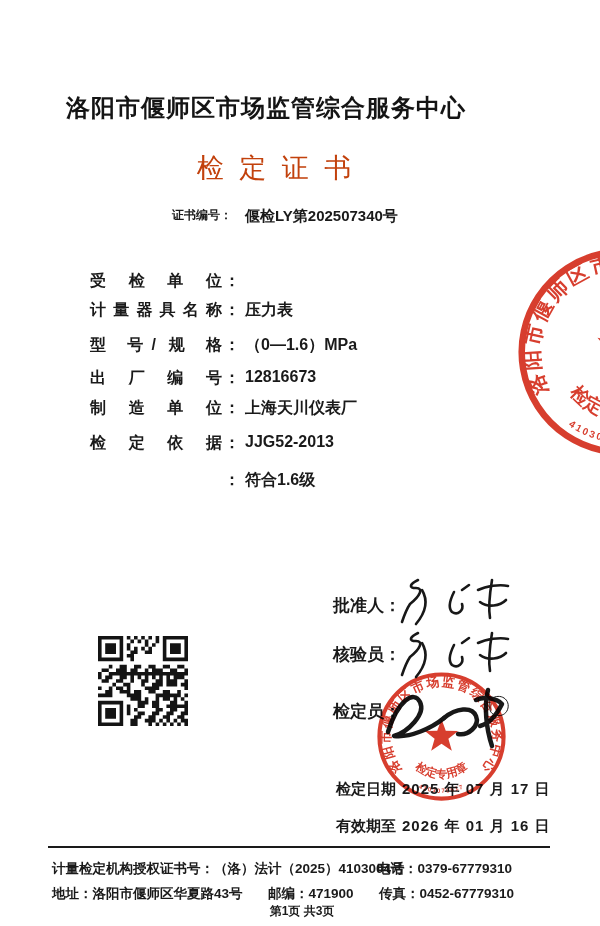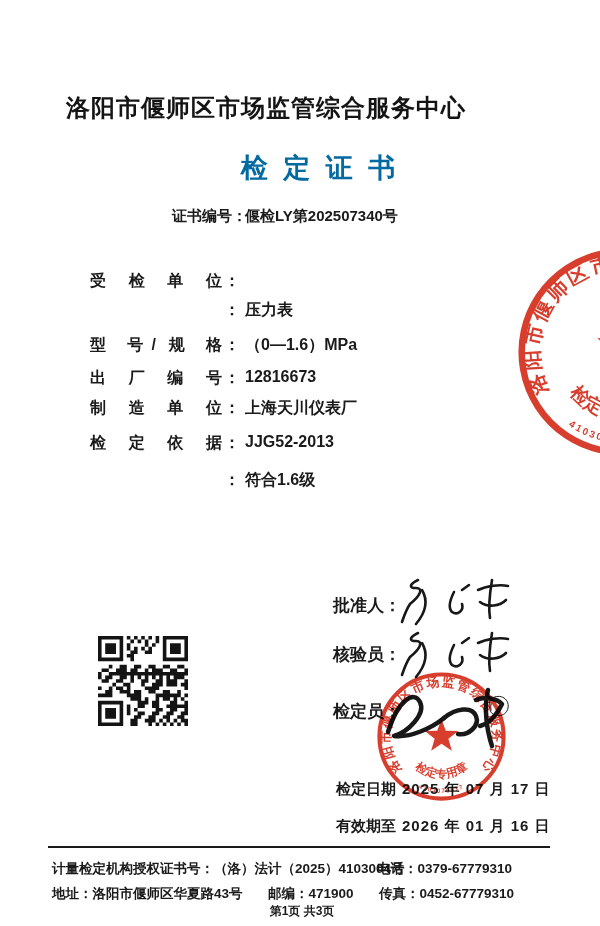--- a/index.html
+++ b/index.html
@@ -9,23 +9,23 @@
     font-family:"Liberation Sans","DejaVu Sans",sans-serif;
     color:#1a1a1a;
   }
   .abs{position:absolute;}
   .org-title{
     top:92px;left:266px;transform:translateX(-50%);
     font-size:24px;font-weight:700;letter-spacing:1px;white-space:nowrap;color:#141414;
   }
   .doc-title{
     top:150px;left:274px;transform:translateX(-50%);
-    font-size:27px;font-weight:700;word-spacing:8px;white-space:nowrap;color:#0369a1;margin-left:44px;
+    font-size:27px;font-weight:400;word-spacing:8px;white-space:nowrap;color:#c2410c;
   }
-  .certno-label{top:207px;left:172px;font-size:15px;font-weight:700;}
+  .certno-label{top:207px;left:172px;font-size:12px;font-weight:700;}
   .certno-value{top:207px;left:245px;font-size:15px;font-weight:600;}
   .field-row{left:0;width:600px;height:22px;}
   .field-label{
     position:absolute;left:90px;width:132px;display:inline-block;
     font-size:16px;font-weight:700;text-align:justify;text-align-last:justify;white-space:normal;
   }
   .field-colon{position:absolute;left:224px;font-size:16px;font-weight:700;}
   .field-value{position:absolute;left:245px;font-size:16px;font-weight:600;white-space:nowrap;}
   .sig-label{font-size:17px;font-weight:700;white-space:nowrap;}
   .date-label{font-size:15px;font-weight:700;white-space:nowrap;text-align:center;}
@@ -45,20 +45,21 @@
 <div class="abs org-title">洛阳市偃师区市场监管综合服务中心</div>
 <div class="abs doc-title">检 定 证 书</div>
 <div class="abs certno-label">证书编号：</div>
 <div class="abs certno-value">偃检LY第202507340号</div>
 
 <div class="abs field-row" style="top:271px">
   <span class="field-label">受 检 单 位</span>
     <span class="field-colon">：</span>
 </div>
 <div class="abs field-row" style="top:300px">
+  <span class="field-label">计 量 器 具 名 称</span>
     <span class="field-colon">：</span>
     <span class="field-value">压力表</span>
 </div>
 <div class="abs field-row" style="top:335px">
   <span class="field-label">型 号/ 规 格</span>
     <span class="field-colon">：</span>
     <span class="field-value">（0—1.6）MPa</span>
 </div>
 <div class="abs field-row" style="top:368px">
   <span class="field-label">出 厂 编 号</span>

